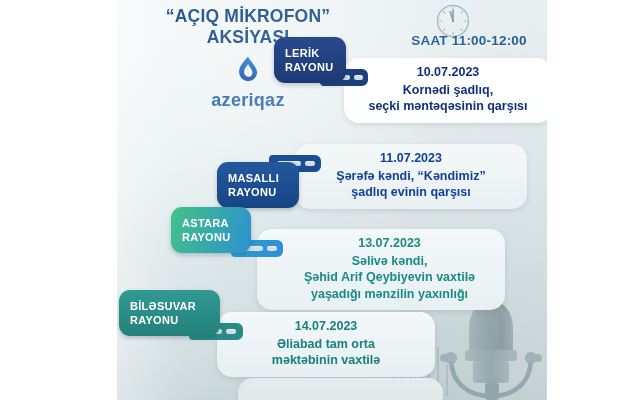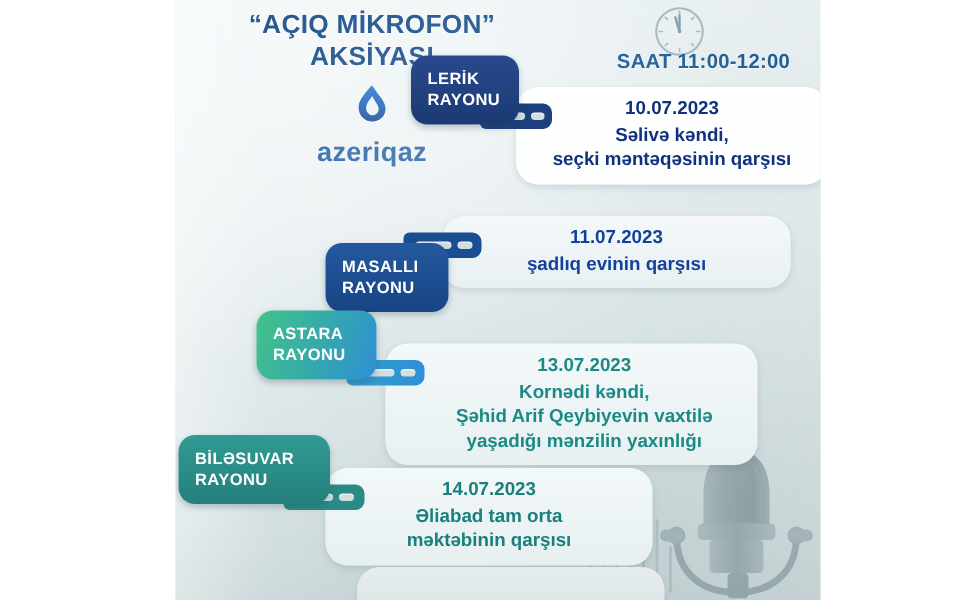--- a/index.html
+++ b/index.html
@@ -238,76 +238,77 @@
         <span class="prong" style="left:34px; top:6px; width:9px;"></span>
       </div>
       <div class="badge" style="left:157px; top:37px; width:72px;
                   background:linear-gradient(180deg,#28498c 0%,#1b3a74 100%);">
         <span class="bl">LERİK</span>
         <span class="bl">RAYONU</span>
       </div>
       <div class="card" style="left:227px; top:58px; width:208px;
                   background:linear-gradient(180deg,#ffffff 0%,#fdfefe 100%); color:#11307e;">
         <span class="date">10.07.2023</span>
-        <span class="ln">Səlivə kəndi,</span>
+        <span class="ln">Kornədi şadlıq,</span>
         <span class="ln">seçki məntəqəsinin qarşısı</span>
       </div>
     </div>
 
     <div class="row">
       <div class="plug" style="left:152px; top:155px; width:52px; background:#1a4e92; border-radius:4px 6px 6px 4px;">
         <span class="prong" style="left:8px; top:6px; width:24px;"></span>
         <span class="prong" style="left:36px; top:6px; width:10px;"></span>
       </div>
       <div class="badge" style="left:100px; top:122px; width:82px;
                   background:linear-gradient(180deg,#24589e 0%,#174585 100%);margin-top:40px;">
         <span class="bl">MASALLI</span>
         <span class="bl">RAYONU</span>
       </div>
       <div class="card" style="left:178px; top:144px; width:232px;
                   background:linear-gradient(180deg,#f4f8f9 0%,#e9f0f2 100%); color:#12419b;">
         <span class="date">11.07.2023</span>
+        <span class="ln">Şərəfə kəndi, “Kəndimiz”</span>
         <span class="ln">şadlıq evinin qarşısı</span>
       </div>
     </div>
 
     <div class="row">
       <div class="plug" style="left:114px; top:240px; width:52px; background:linear-gradient(90deg,#2f9fcc 0%,#2f8fd6 100%); border-radius:4px 6px 6px 4px;">
         <span class="prong" style="left:8px; top:6px; width:24px;"></span>
         <span class="prong" style="left:36px; top:6px; width:10px;"></span>
       </div>
       <div class="badge" style="left:54px; top:207px; width:80px;
                   background:linear-gradient(110deg,#43c388 0%,#35a9ab 52%,#2f8fd6 100%);">
         <span class="bl">ASTARA</span>
         <span class="bl">RAYONU</span>
       </div>
       <div class="card" style="left:140px; top:229px; width:248px;
                   background:linear-gradient(180deg,#f3f8f9 0%,#e8f0f1 100%); color:#1b8a86;padding-left:31px;">
         <span class="date">13.07.2023</span>
-        <span class="ln">Kornədi kəndi,</span>
+        <span class="ln">Səlivə kəndi,</span>
         <span class="ln">Şəhid Arif Qeybiyevin vaxtilə</span>
         <span class="ln">yaşadığı mənzilin yaxınlığı</span>
       </div>
     </div>
 
     <div class="row">
       <div class="plug" style="left:72px; top:323px; width:54px; background:#2a8b86; border-radius:4px 6px 6px 4px;">
         <span class="prong" style="left:8px; top:6px; width:25px;"></span>
         <span class="prong" style="left:37px; top:6px; width:10px;"></span>
       </div>
       <div class="badge" style="left:2px; top:290px; width:101px;
                   background:linear-gradient(180deg,#319a93 0%,#24807c 100%);">
         <span class="bl">BİLƏSUVAR</span>
         <span class="bl">RAYONU</span>
       </div>
       <div class="card" style="left:100px; top:312px; width:218px;
                   background:linear-gradient(180deg,#f3f8f9 0%,#e7eff1 100%); color:#19807e;">
         <span class="date">14.07.2023</span>
         <span class="ln">Əliabad tam orta</span>
-        <span class="ln">məktəbinin qarşısı</span>
+        <span class="ln">məktəbinin vaxtilə</span>
       </div>
     </div>
 
     <div id="card-extra"></div>
 
     <div id="mic-bars">
       <svg width="64" height="70" viewBox="0 0 64 70" aria-hidden="true">
         <g stroke="#8ea7ae" stroke-width="2" stroke-linecap="round">
           <line x1="6" y1="26" x2="6" y2="70"></line>
           <line x1="15" y1="12" x2="15" y2="70"></line>

